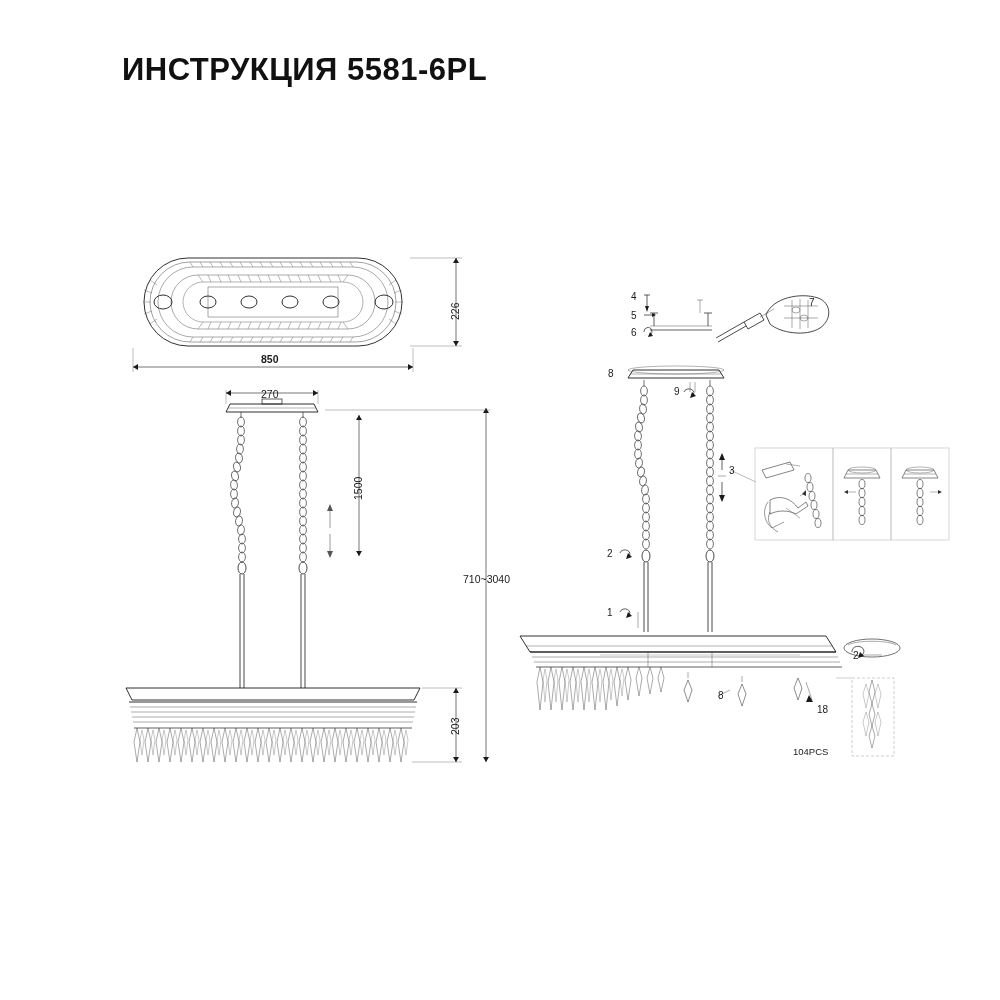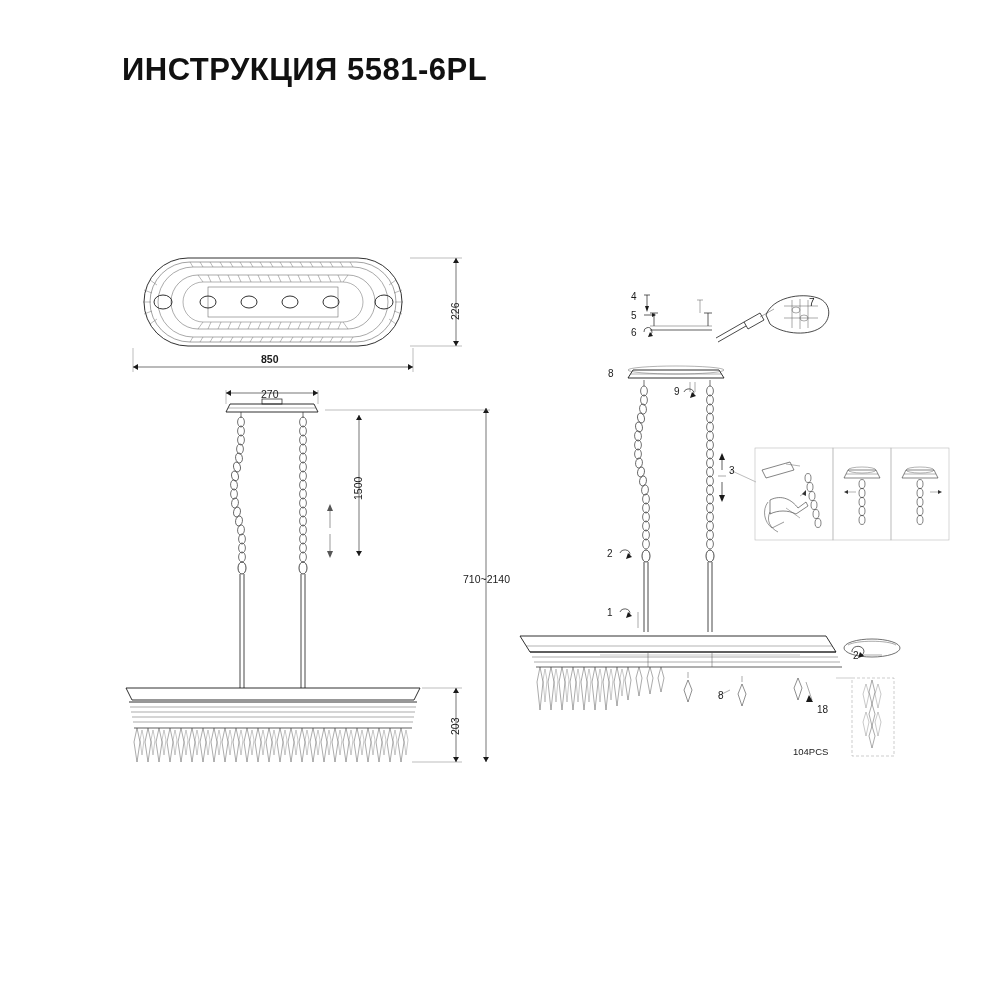--- a/index.html
+++ b/index.html
@@ -529,21 +529,21 @@
   <div class="dim-label vert" style="left:449px; top:320px;">226</div>
 
   <div class="dim-label" style="left:261px; top:353px;font-weight:bold;">850</div>
 
   <div class="dim-label" style="left:261px; top:379px;margin-top:9px;">270</div>
 
   <div class="dim-label vert" style="left:352px; top:500px;">1500</div>
 
   <div class="dim-label vert" style="left:449px; top:735px;">203</div>
 
-  <div class="dim-label" style="left:463px; top:573px;">710~2140</div>
+  <div class="dim-label" style="left:463px; top:573px;">710~3040</div>
 
   <div class="step-label" style="left:631px; top:291px;">4</div>
   <div class="step-label" style="left:631px; top:310px;">5</div>
   <div class="step-label" style="left:631px; top:327px;">6</div>
   <div class="step-label" style="left:809px; top:297px;">7</div>
   <div class="step-label" style="left:608px; top:368px;">8</div>
   <div class="step-label" style="left:674px; top:386px;">9</div>
   <div class="step-label" style="left:729px; top:465px;">3</div>
   <div class="step-label" style="left:607px; top:548px;">2</div>
   <div class="step-label" style="left:607px; top:607px;">1</div>

